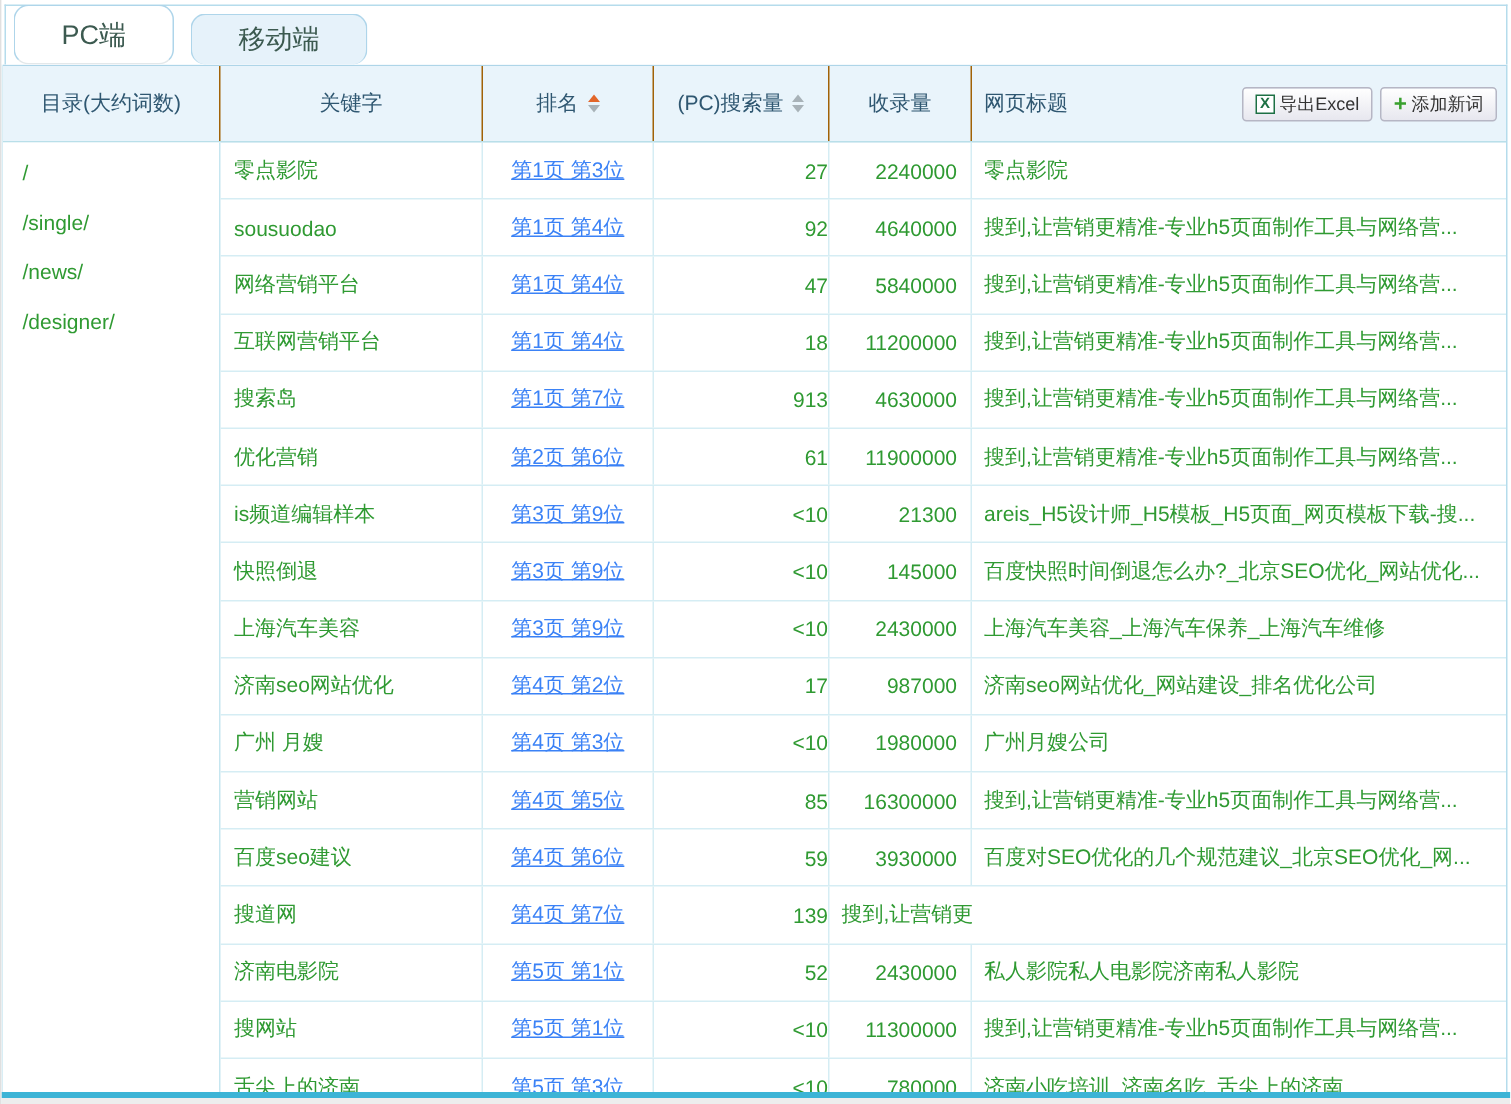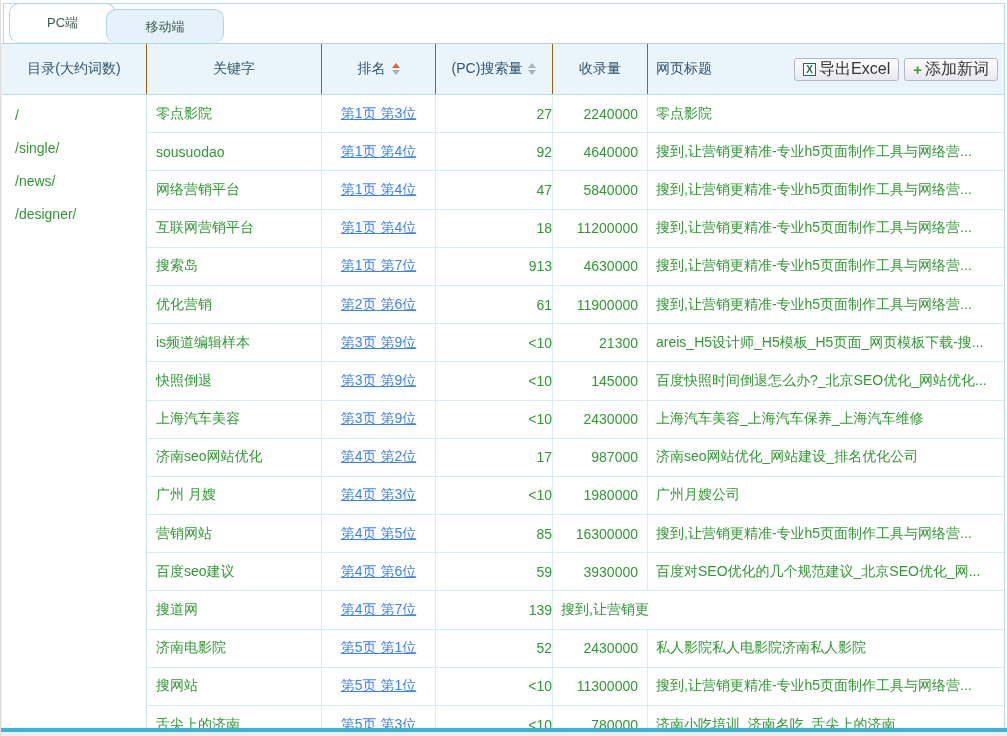--- a/index.html
+++ b/index.html
@@ -10,27 +10,27 @@
     position:relative; width:1007px; height:736px; overflow:hidden;
     background:#fff; border-left:1px solid #e0e0e0;
   }
 
   
   .tab-strip { position:relative; height:43px; background:#fff; }
   .strip-box {
     position:absolute; left:2px; right:2px; top:3px; bottom:0;
     border:1px solid #b5dcec; border-bottom:none; background:#fff;
   }
-  .tab { position:absolute; text-align:center; font-size:13px; color:#3c5a50; cursor:pointer;border-radius:10px; }
+  .tab { position:absolute; text-align:center; font-size:18px; color:#3c5a50; cursor:pointer;border-radius:10px; }
   .tab--active {
     left:8px; top:3px; width:107px; height:40px; line-height:38px;
     background:#fff; border:1px solid #aed5ea; border-bottom:1px solid #e3e8ea; z-index:2;
   }
   .tab--inactive {
-    left:105px; top:9px; width:118px; height:34px; line-height:33px;
+    left:126px; top:9px; width:118px; height:34px; line-height:33px;
     background:#e6f2fa; border:1px solid #aed5ea; border-bottom:none; z-index:2;
   }
 
   
   .content { border-left:1px solid #d9eef5; border-right:1px solid #b5dcec; margin-right:2px; }
 
   .header-row {
     display:grid; grid-template-columns:145px 175px 114px 117px 95px 1fr;
     height:52px; background:#e9f4fb;
     border-top:1px solid #aed5e8; border-bottom:1px solid #b9dfe9;
@@ -44,21 +44,21 @@
   .sort-stack { display:inline-flex; flex-direction:column; gap:2px; margin-left:6px; }
   .tri-up   { width:0; height:0; border-left:4px solid transparent; border-right:4px solid transparent; border-bottom:5px solid #a8b2b8; }
   .tri-up--active { border-bottom-color:#e2662a; }
   .tri-down { width:0; height:0; border-left:4px solid transparent; border-right:4px solid transparent; border-top:5px solid #a8b2b8; }
 
   .buttons { margin-left:auto; display:flex; gap:5px; }
   .btn {
     display:inline-flex; align-items:center; gap:3px; height:23px; padding:0 8px;
     border:1px solid #b6b6c4; border-radius:3px;
     background:linear-gradient(#ffffff,#e7e7ef);
-    font-size:16px; color:#333; cursor:pointer; white-space:nowrap;
+    font-size:12px; color:#333; cursor:pointer; white-space:nowrap;
     font-family:"Liberation Sans","DejaVu Sans",sans-serif;
   }
   .excel-icon {
     width:13px; height:13px; border:1px solid #1d7044; color:#1d7044;
     font-size:10px; font-weight:bold; display:inline-flex; align-items:center; justify-content:center;
     background:#fff;
   }
   .excel-icon::before { content:"X"; }
   .plus-icon { color:#39a02e; font-weight:bold; font-size:15px; line-height:1; }
   .plus-icon::before { content:"+"; }

